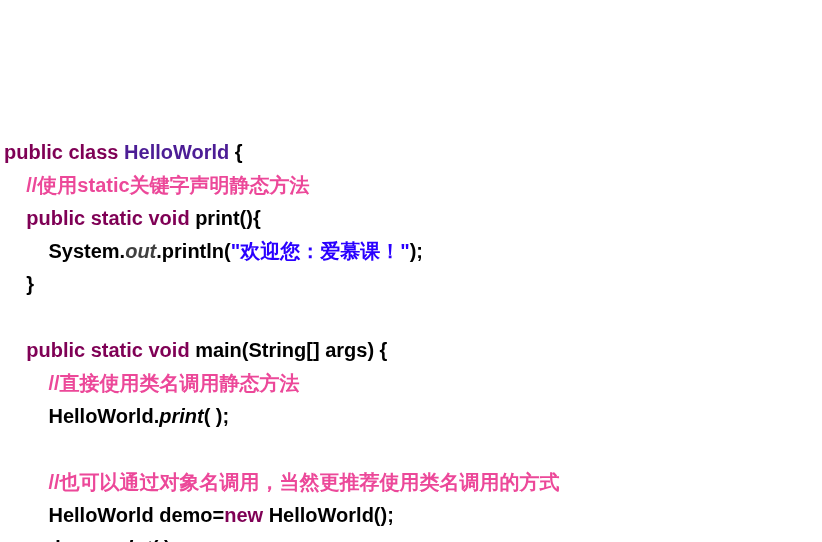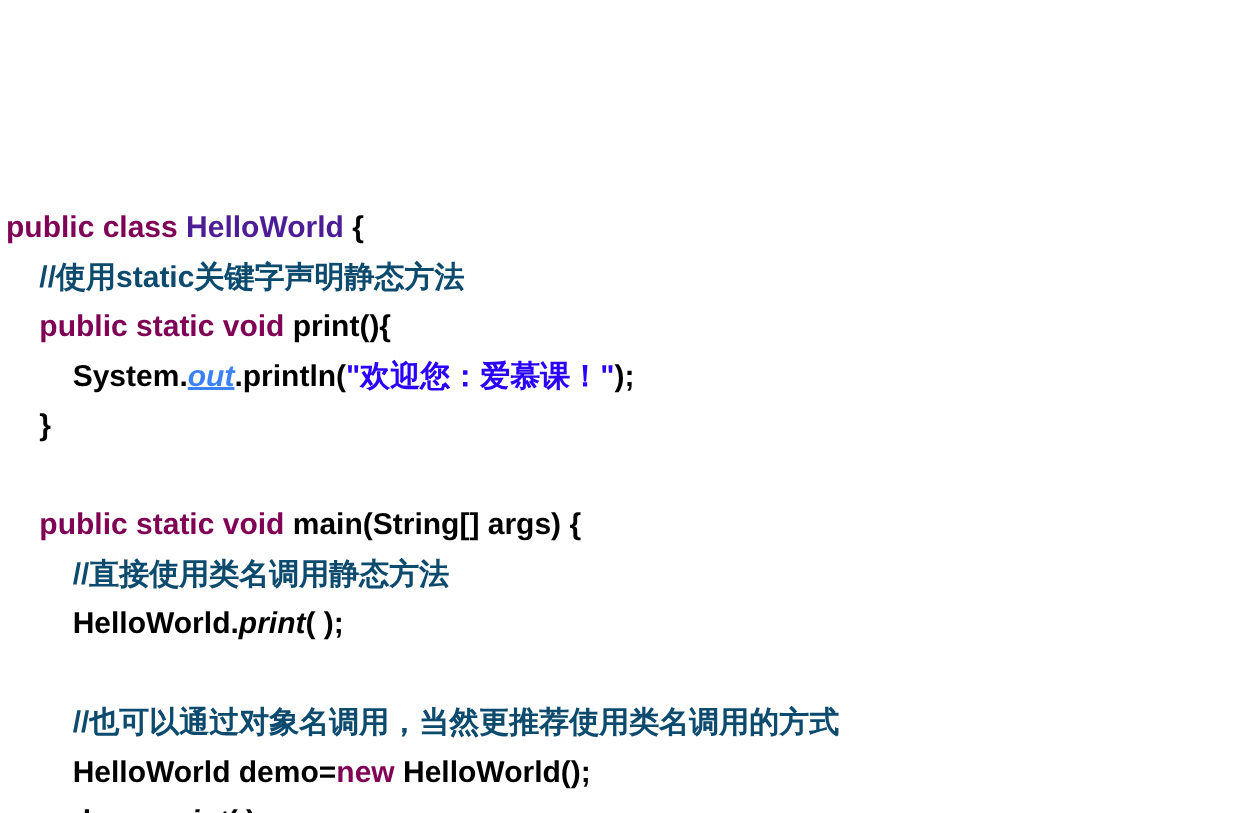--- a/index.html
+++ b/index.html
@@ -7,23 +7,23 @@
     padding: 4px;
     background: #ffffff;
     font-family: "Microsoft YaHei", "SimHei", Arial, sans-serif;
     font-size: 20px;
     font-weight: bold;
     line-height: 1.65;
     white-space: pre;
   }
   .kw { color: #7f0055; margin-top: 20px; }
   .cls { color: #4c1d95; }
-  .comment { color: #0c4a6e; }
+  .comment { color: #ec4899; }
   .txt { color: #000000; }
-  .field { color: #3b82f6; font-style: italic; text-decoration: underline; }
+  .field { color: #404040; font-style: italic; }
   .str { color: #2a00ff; }
   .static-call { font-style: italic; text-align: right; }
   .code-line { display: block; }
 </style>
 </head>
 <body>
 
 
 
 <span class="code-line"><span class="kw">public class </span><span class="cls">HelloWorld</span><span class="txt"> {</span></span><span class="code-line"><span>    </span><span class="comment">//使用static关键字声明静态方法</span></span><span class="code-line"><span>    </span><span class="kw">public static void </span><span class="txt">print(){</span></span><span class="code-line"><span>        </span><span class="txt">System.</span><span class="field">out</span><span class="txt">.println(</span><span class="str">"欢迎您：爱慕课！"</span><span class="txt">);</span></span><span class="code-line"><span>    </span><span class="txt">}</span></span><span class="code-line"><span> </span></span><span class="code-line"><span>    </span><span class="kw">public static void </span><span class="txt">main(String[] args) {</span></span><span class="code-line"><span>        </span><span class="comment">//直接使用类名调用静态方法</span></span><span class="code-line"><span>        </span><span class="txt">HelloWorld.</span><span class="txt static-call">print</span><span class="txt">( );</span></span><span class="code-line"><span> </span></span><span class="code-line"><span>        </span><span class="comment">//也可以通过对象名调用，当然更推荐使用类名调用的方式</span></span><span class="code-line"><span>        </span><span class="txt">HelloWorld demo=</span><span class="kw">new </span><span class="txt">HelloWorld();</span></span><span class="code-line"><span>        </span><span class="txt">demo.</span><span class="txt static-call">print</span><span class="txt">( );</span></span>

